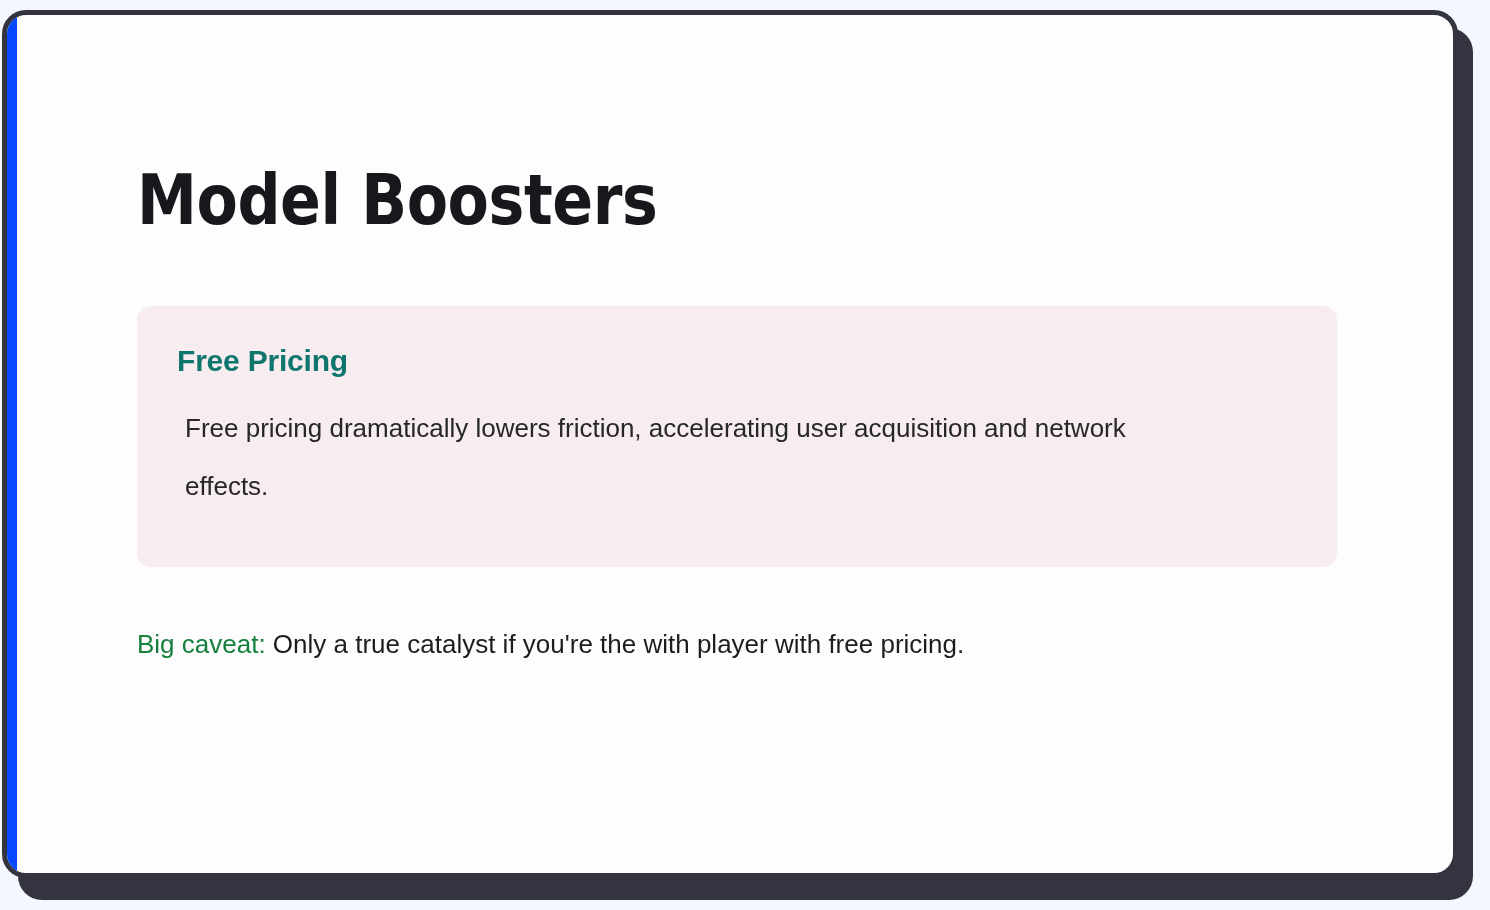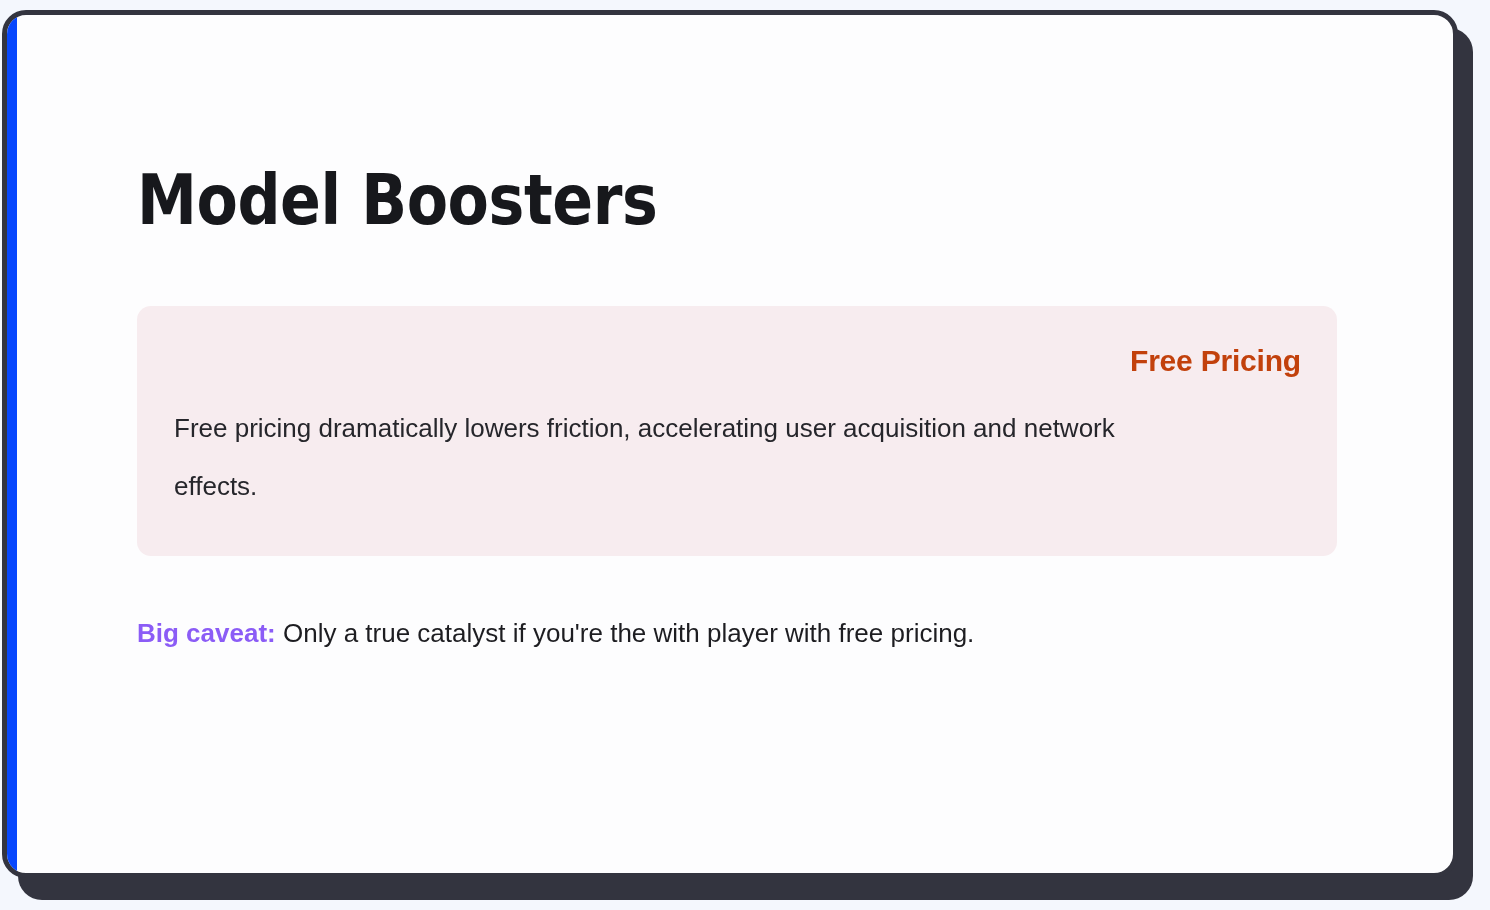--- a/index.html
+++ b/index.html
@@ -85,46 +85,45 @@
     background: #f7ecef;
     border-radius: 14px;
     padding: 38px 36px 40px 36px;
     box-sizing: border-box;
     width: 1200px;
   }
   .callout-title {
     margin: 0 0 22px 4px;
     font-size: 30px;
     font-weight: 700;
-    color: #c2410c;
+    color: #0f766e;
     letter-spacing: -0.2px;
     line-height: 1.1;
-    text-align: right;
   }
   .callout-text {
-    margin: 1px;
+    margin: 12px;
     font-size: 26px;
     font-weight: 400;
     color: #26262b;
     line-height: 58px;
     max-width: 980px;
   }
 
   
   .caveat {
     margin: 48px 0 0 0;
     font-size: 26px;
     font-weight: 400;
     color: #1d1d21;
     line-height: 58px;
     max-width: 1090px;
   }
   .caveat .lead {
-    font-weight: 700;
-    color: #8b5cf6;
+    font-weight: 400;
+    color: #15803d;
   }
 </style>
 </head>
 <body>
 
 <div class="stage">
 
   <div class="card-shadow"></div>
 
   <div class="card">

